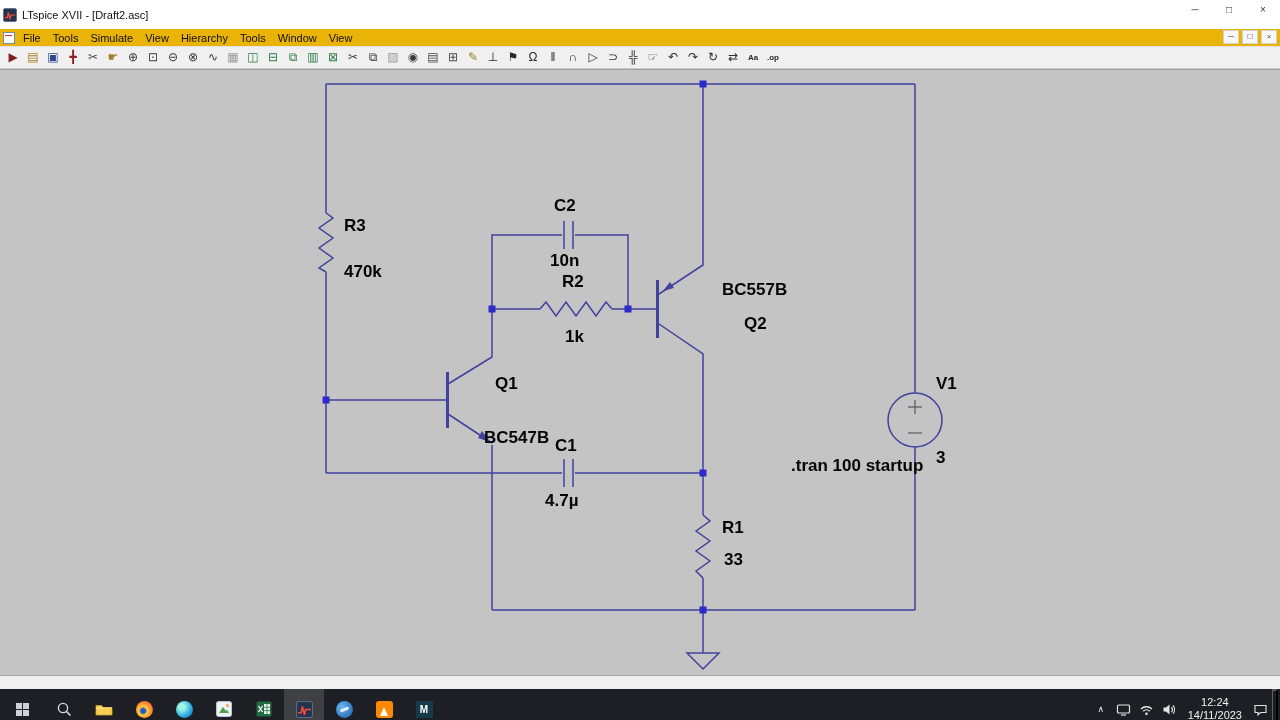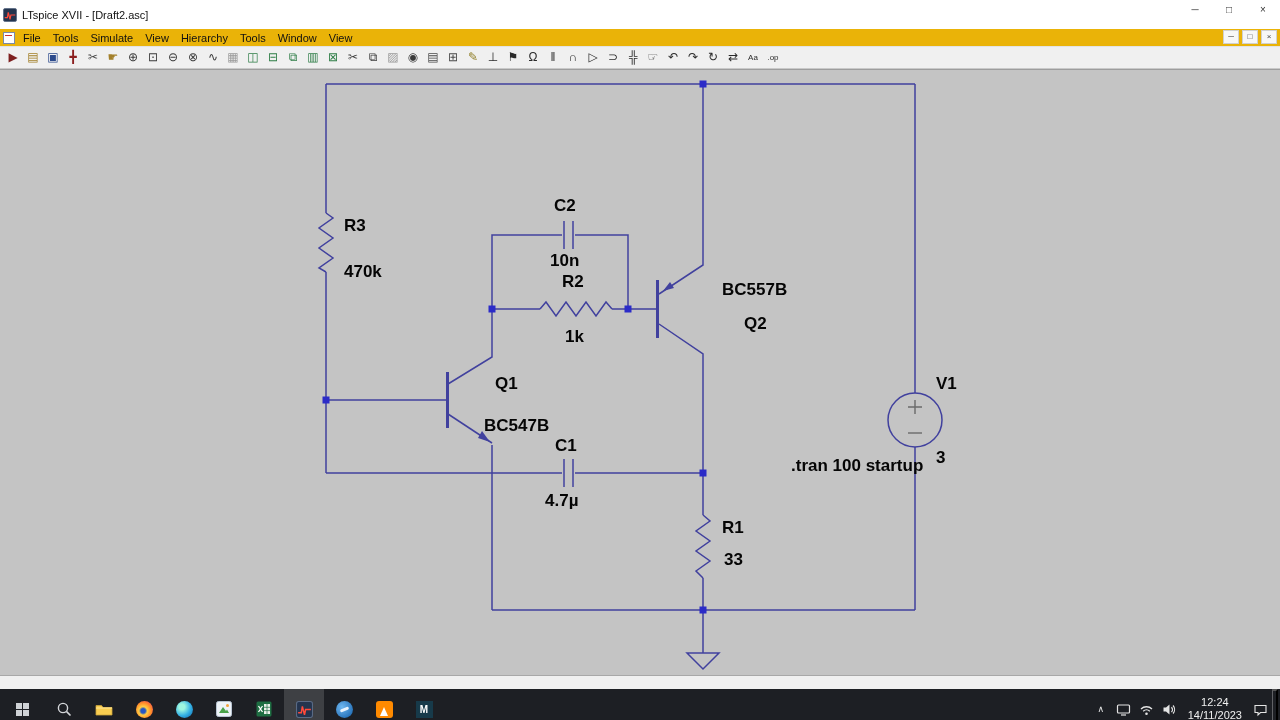--- a/index.html
+++ b/index.html
@@ -18,21 +18,21 @@
   .mdi-doc{width:12px;height:12px;margin:0 2px 0 3px;background:#fff;border:1px solid #7a8aa8;position:relative}
   .mdi-doc:after{content:"";position:absolute;left:1px;top:2px;width:7px;height:1px;background:#c33}
   .menu-item{padding:0 6px;height:18px;line-height:18px;cursor:default}
   .mdibtns{position:absolute;right:3px;top:1px;display:flex;gap:3px}
   .mdibtn{width:16px;height:14px;border:1px solid #d0d0d0;background:#f7f7f7;font-size:8px;line-height:12px;text-align:center;color:#444;padding:0}
 
   
   .toolbar{height:22px;background:#f0f0f0;border-bottom:1px solid #c9c9c9;display:flex;align-items:center;padding-left:3px}
   .tb{width:20px;height:19px;border:1px solid transparent;background:transparent;padding:0;text-align:center;cursor:default}
   .tb span{font-size:12px;line-height:17px;display:block}
-  .tb span.sm{font-size:8px;font-weight:normal;line-height:17px}
+  .tb span.sm{font-size:8px;font-weight:bold;line-height:17px}
 
   
   .canvas{position:relative;height:606px;background:#c4c4c4;border-top:1px solid #9d9d9d;overflow:hidden}
   .canvas svg{position:absolute;left:0;top:0}
   .slabel{position:absolute;font-size:17px;font-weight:bold;color:#050505;white-space:nowrap;cursor:default}
 
   
   .statusbar{height:14px;background:#f0f0f0;border-top:1px solid #a8a8a8;font-size:10px;color:#333;padding-left:6px}
 
   
@@ -277,21 +277,21 @@
       </g>
     </svg>
 
     <div class="slabel" style="left:344px;top:146px">R3</div>
     <div class="slabel" style="left:344px;top:192px">470k</div>
     <div class="slabel" style="left:554px;top:126px">C2</div>
     <div class="slabel" style="left:550px;top:181px">10n</div>
     <div class="slabel" style="left:562px;top:202px">R2</div>
     <div class="slabel" style="left:565px;top:257px">1k</div>
     <div class="slabel" style="left:495px;top:304px">Q1</div>
-    <div class="slabel" style="left:484px;top:346px">BC547B</div>
+    <div class="slabel" style="left:484px;top:358px">BC547B</div>
     <div class="slabel" style="left:722px;top:210px">BC557B</div>
     <div class="slabel" style="left:744px;top:244px">Q2</div>
     <div class="slabel" style="left:555px;top:366px">C1</div>
     <div class="slabel" style="left:545px;top:421px">4.7µ</div>
     <div class="slabel" style="left:722px;top:448px">R1</div>
     <div class="slabel" style="left:724px;top:480px">33</div>
     <div class="slabel" style="left:936px;top:304px">V1</div>
     <div class="slabel" style="left:936px;top:378px">3</div>
     <div class="slabel" style="left:791px;top:386px">.tran 100 startup</div>
   </div>

